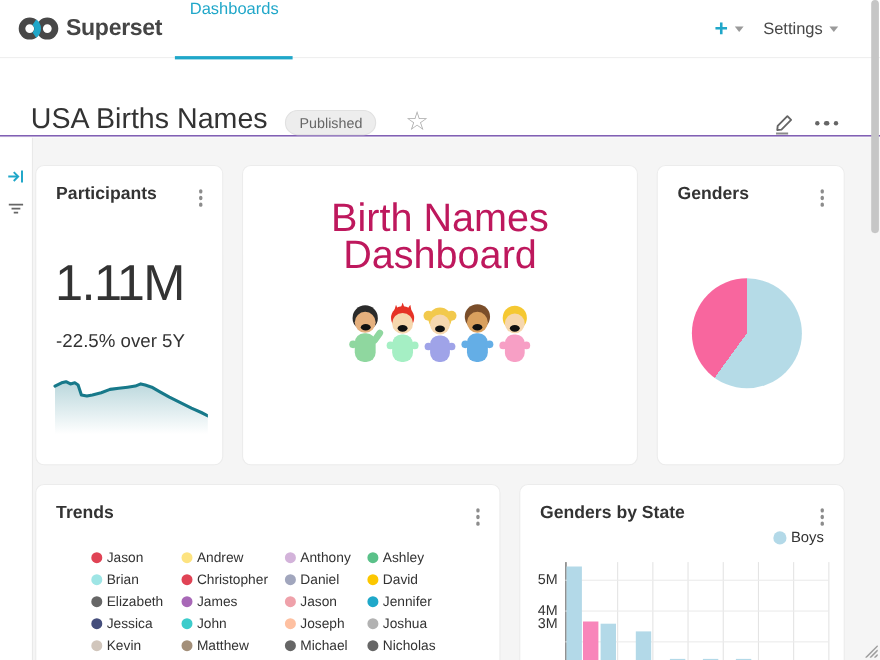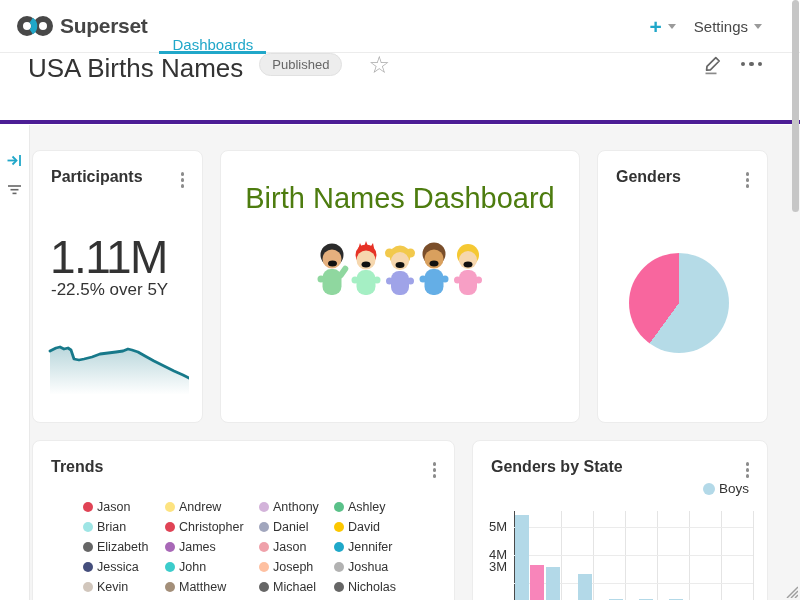--- a/index.html
+++ b/index.html
@@ -6,31 +6,31 @@
   html,body { margin:0; padding:0; }
   body {
     width:800px; height:600px; overflow:hidden; position:relative;
     font-family:"Liberation Sans", sans-serif; background:#fff; color:#333;
   }
 
   
   .nav { height:53px; border-bottom:1px solid #ececec; display:flex; align-items:center; padding:0 16px 0 16px; background:#fff; }
   .brand { display:flex; align-items:center; gap:6px; margin-right:12px; cursor:pointer; }
   .brand-text { font-size:21px; font-weight:700; color:#454545; letter-spacing:-0.3px; }
-  .nav-item { position:relative; height:53px; display:flex; align-items:flex-end; padding:0 13px; font-size:15px; color:#484848; cursor:pointer; white-space:nowrap; }
+  .nav-item { position:relative; height:53px; display:flex; align-items:flex-start; padding:0 13px; font-size:15px; color:#484848; cursor:pointer; white-space:nowrap; }
   .nav-item.active { color:#20A7C9; }
   .nav-item.active::after { content:""; position:absolute; left:0; right:0; bottom:-1px; height:3px; background:#20A7C9; }
   .caret { width:0; height:0; border-left:4px solid transparent; border-right:4px solid transparent; border-top:5px solid #9a9a9a; margin-left:6px; }
   .nav-right { margin-left:auto; display:flex; align-items:center; gap:4px; padding-right:16px; }
   .plus-btn { display:flex; align-items:center; padding:0 8px; cursor:pointer; }
   .plus-glyph { color:#20A7C9; font-size:21px; font-weight:700; line-height:1; }
   .settings-btn { display:flex; align-items:center; font-size:15px; color:#484848; padding:0 6px; cursor:pointer; }
 
   
-  .title-bar { height:71px; border-bottom:4px solid #4c1d95; display:flex; align-items:flex-start; padding:0 24px 0 28px; background:#fff; }
+  .title-bar { height:71px; border-bottom:1px solid #4c1d95; display:flex; align-items:flex-end; padding:0 24px 0 28px; background:#fff; }
   .page-title { font-size:26px; font-weight:500; color:#333; }
   .badge { margin-left:16px; background:#ededed; border:1px solid #e1e1e1; color:#666; font-size:13px; padding:3px 12px; border-radius:12px; cursor:pointer; }
   .star { margin-left:26px; font-size:24px; color:#a9a9a9; line-height:1; cursor:pointer; }
   .title-actions { margin-left:auto; display:flex; align-items:center; gap:15px; padding-right:12px; }
   .icon-btn { cursor:pointer; display:flex; align-items:center; }
   .ellipsis { display:flex; gap:4px; padding:4px 2px; }
   .ellipsis span { width:4.5px; height:4.5px; border-radius:50%; background:#666; }
 
   
   .dashboard { position:absolute; top:125px; left:0; right:0; bottom:0; background:#f5f5f5; overflow:hidden; }
@@ -43,24 +43,24 @@
   .kebab { display:flex; flex-direction:column; gap:2.5px; padding:4px 5px; cursor:pointer; }
   .kebab span { width:3.5px; height:3.5px; border-radius:50%; background:#8c8c8c; }
 
   #card-participants { left:32px; top:25px; width:171px; height:273px; }
   #card-markdown     { left:220px; top:25px; width:360px; height:273px; }
   #card-genders      { left:597px; top:25px; width:171px; height:273px; }
   #card-trends       { left:32px; top:315px; width:423px; height:320px; }
   #card-state        { left:472px; top:315px; width:296px; height:320px; }
 
   .big-number { margin:42px 0 0 17px; font-size:46px; font-weight:400; letter-spacing:-1.5px; color:#333; line-height:1; }
-  .subheader { margin:0 0 0 18px; font-size:17px; color:#333; }
+  .subheader { margin:20px 0 0 18px; font-size:17px; color:#333; }
   .sparkline { position:absolute; left:15px; bottom:22px; }
 
-  .md-heading { margin:30px 10px 0; text-align:center; font-size:29px; font-weight:500; color:#4d7c0f; line-height:34px; }
+  .md-heading { margin:30px 10px 0; text-align:center; font-size:36px; font-weight:500; color:#be185d; line-height:34px; }
   .kids { display:block; margin:26px auto 0; }
 
   .pie { position:absolute; left:31px; top:102px; width:100px; height:100px; border-radius:50%; cursor:pointer; }
 
   .trends-legend { display:grid; grid-template-columns:82px 94px 75px 90px; margin:15px 0 0 50px; }
   .legend-item { display:flex; align-items:center; height:20px; cursor:pointer; }
   .legend-dot { width:10px; height:10px; border-radius:50%; margin-right:4px; flex:none; }
   .legend-label { font-size:12.5px; color:#333; white-space:nowrap; }
 
   .state-legend { position:absolute; top:40px; right:18px; display:flex; align-items:center; gap:4px; cursor:pointer; }

